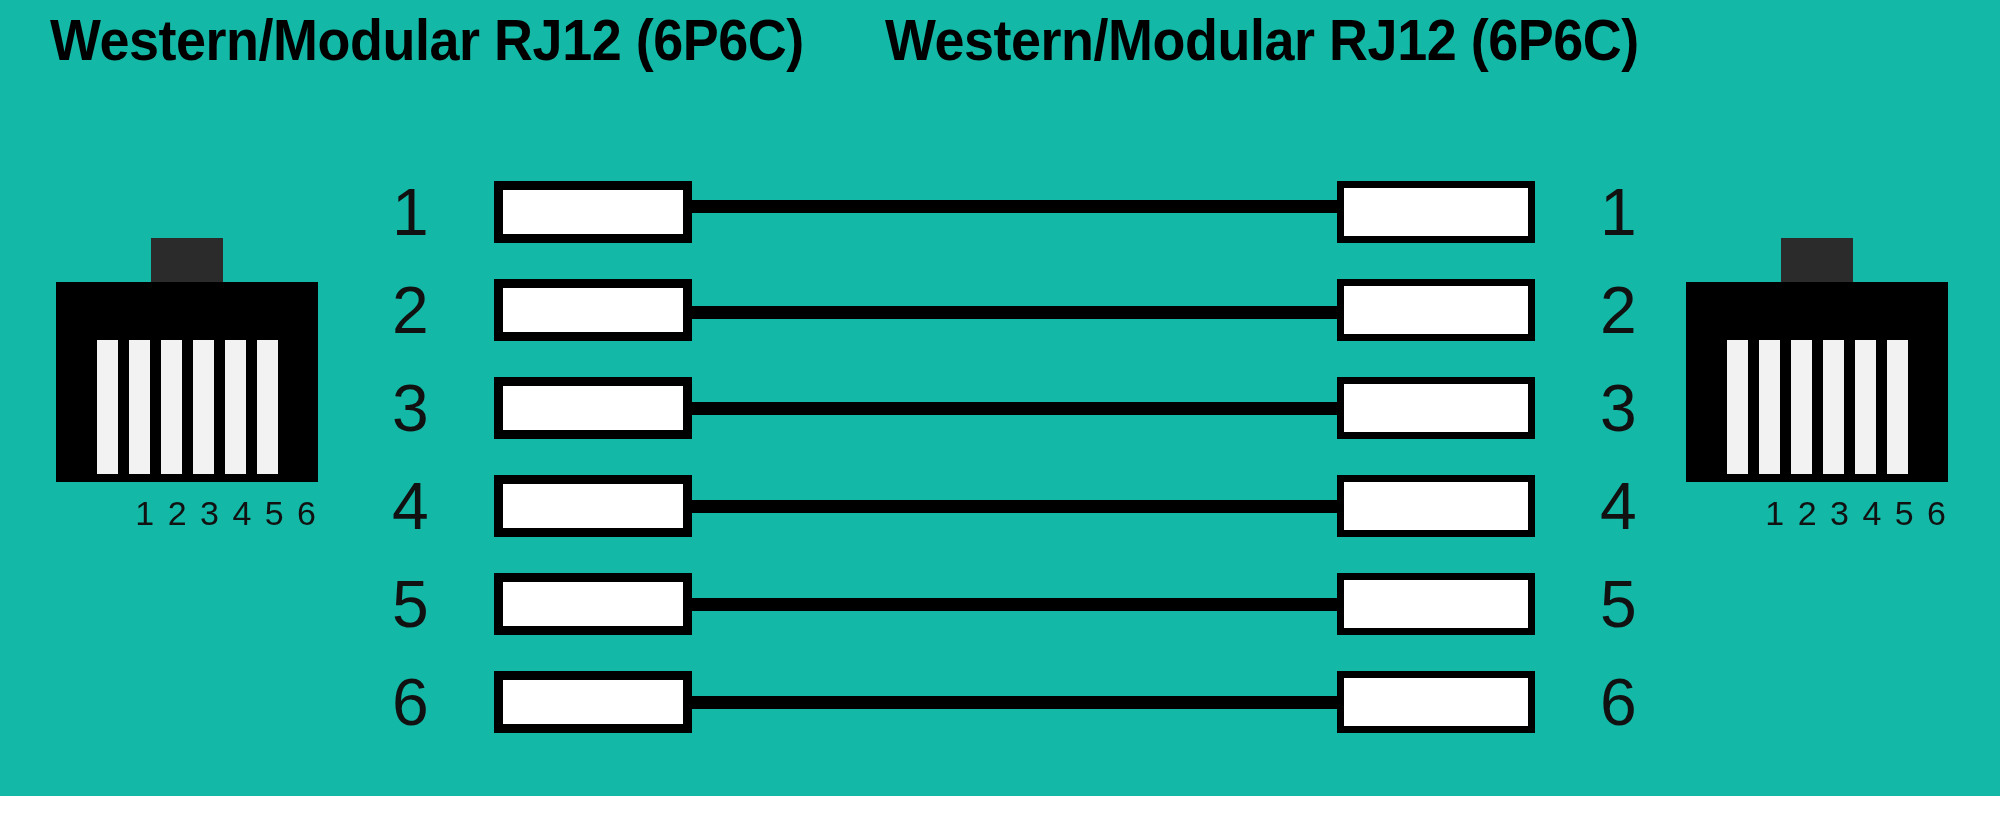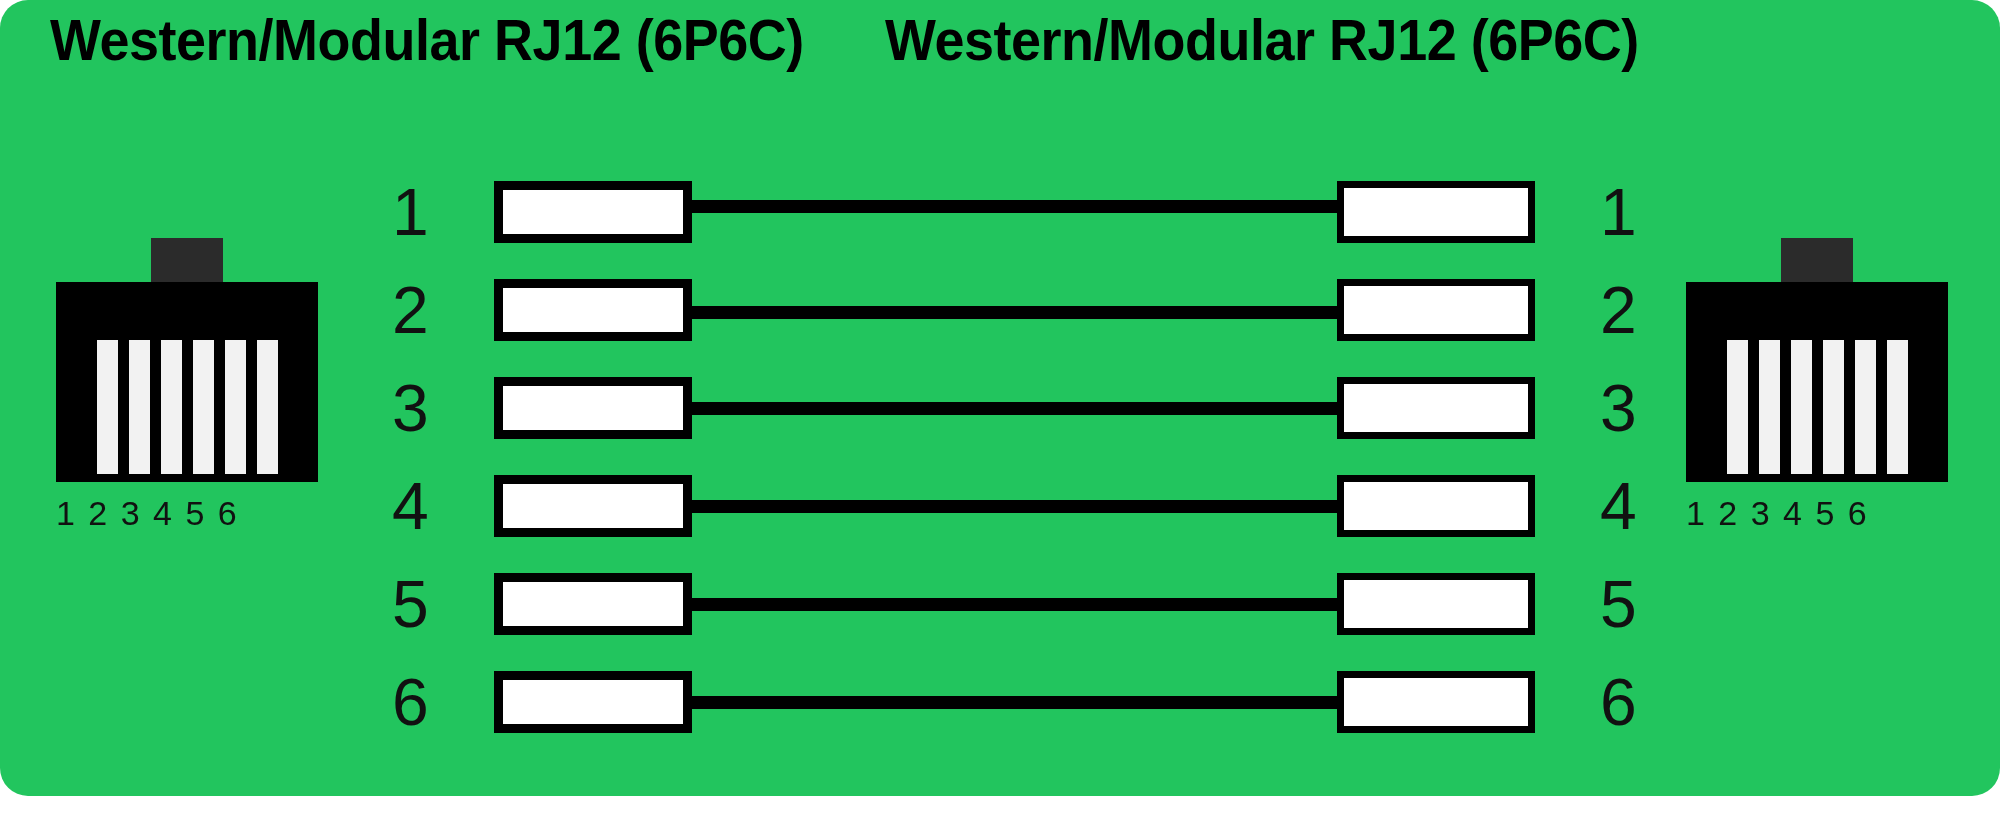--- a/index.html
+++ b/index.html
@@ -9,23 +9,22 @@
   }
   body {
     font-family: "Liberation Sans", sans-serif;
     -webkit-font-smoothing: antialiased;
   }
 
   #canvas {
     position: relative;
     width: 2000px;
     height: 796px;
-    background: #22c55e;
+    background: #14b8a6;
     overflow: hidden;
-    border-radius: 28px;
   }
 
   
   .title {
     position: absolute;
     top: 8px;
     font-family: "Liberation Sans Narrow", "Liberation Sans", sans-serif;
     font-weight: bold;
     font-size: 58px;
     line-height: 64px;
@@ -80,21 +79,21 @@
   .connector-pin {
     width: 21px;
     height: 134px;
     background: #f2f2f2;
   }
   .connector-pinlabels {
     position: absolute;
     left: 0;
     top: 256px;
     width: 262px;
-    text-align: left;
+    text-align: right;
     font-family: "Liberation Sans", sans-serif;
     font-size: 34px;
     line-height: 38px;
     color: #111111;
     letter-spacing: 2px;
     white-space: nowrap;
   }
 
   
   #wiring {

